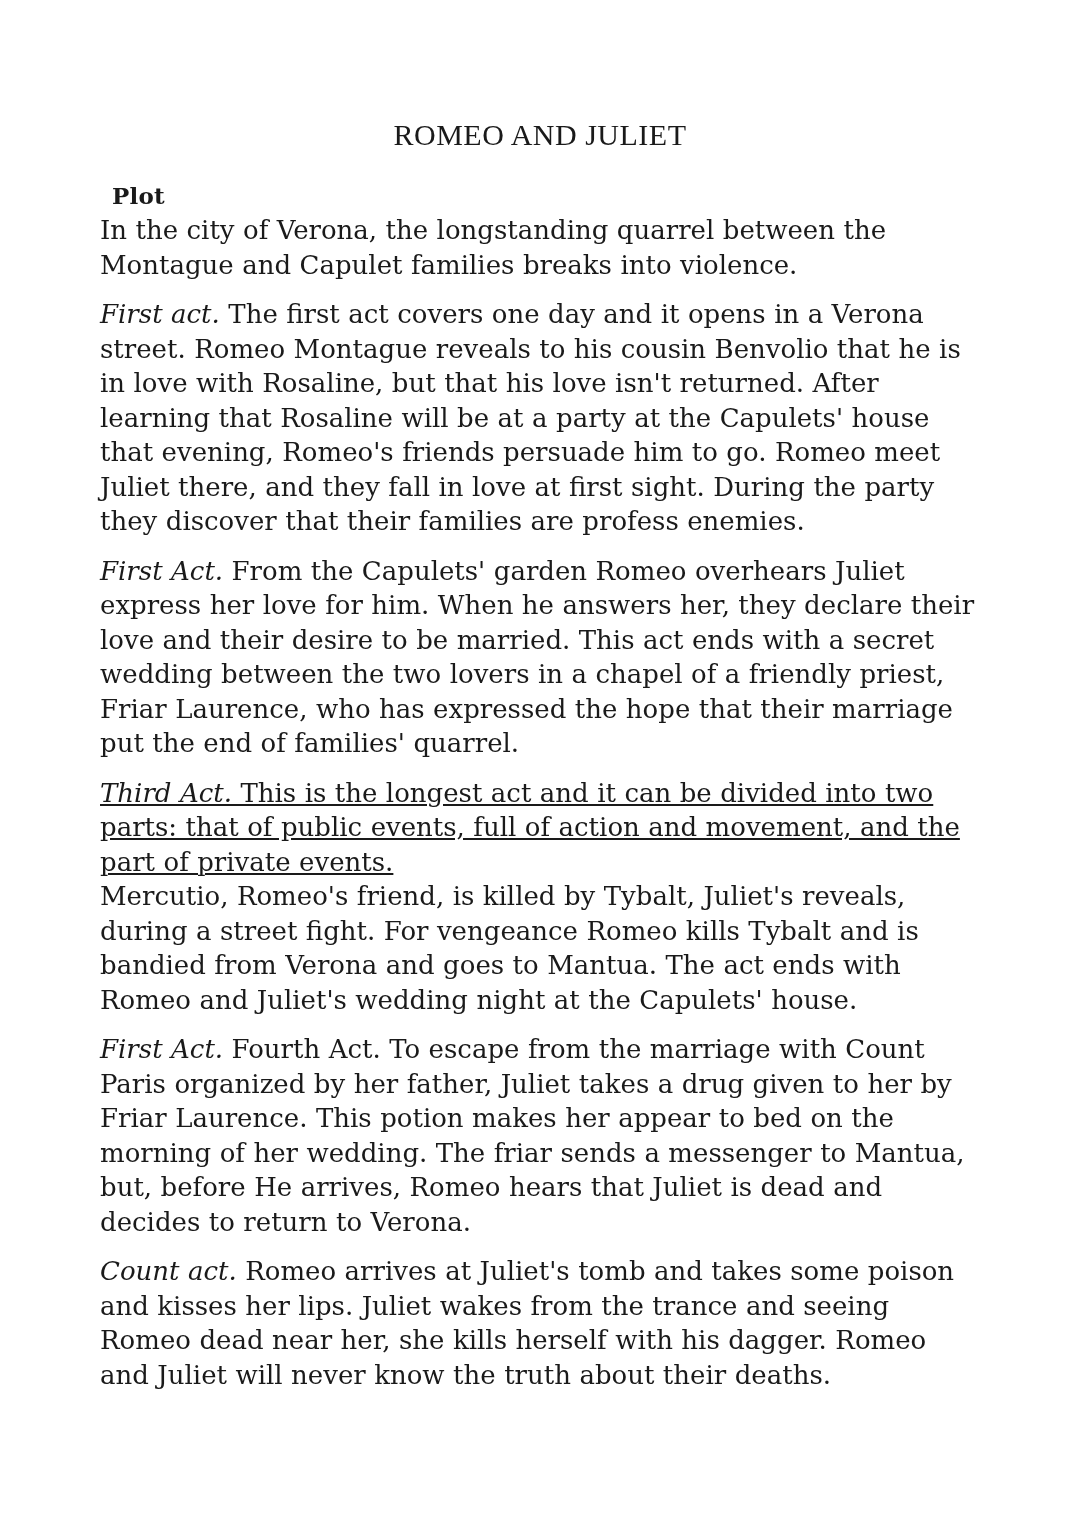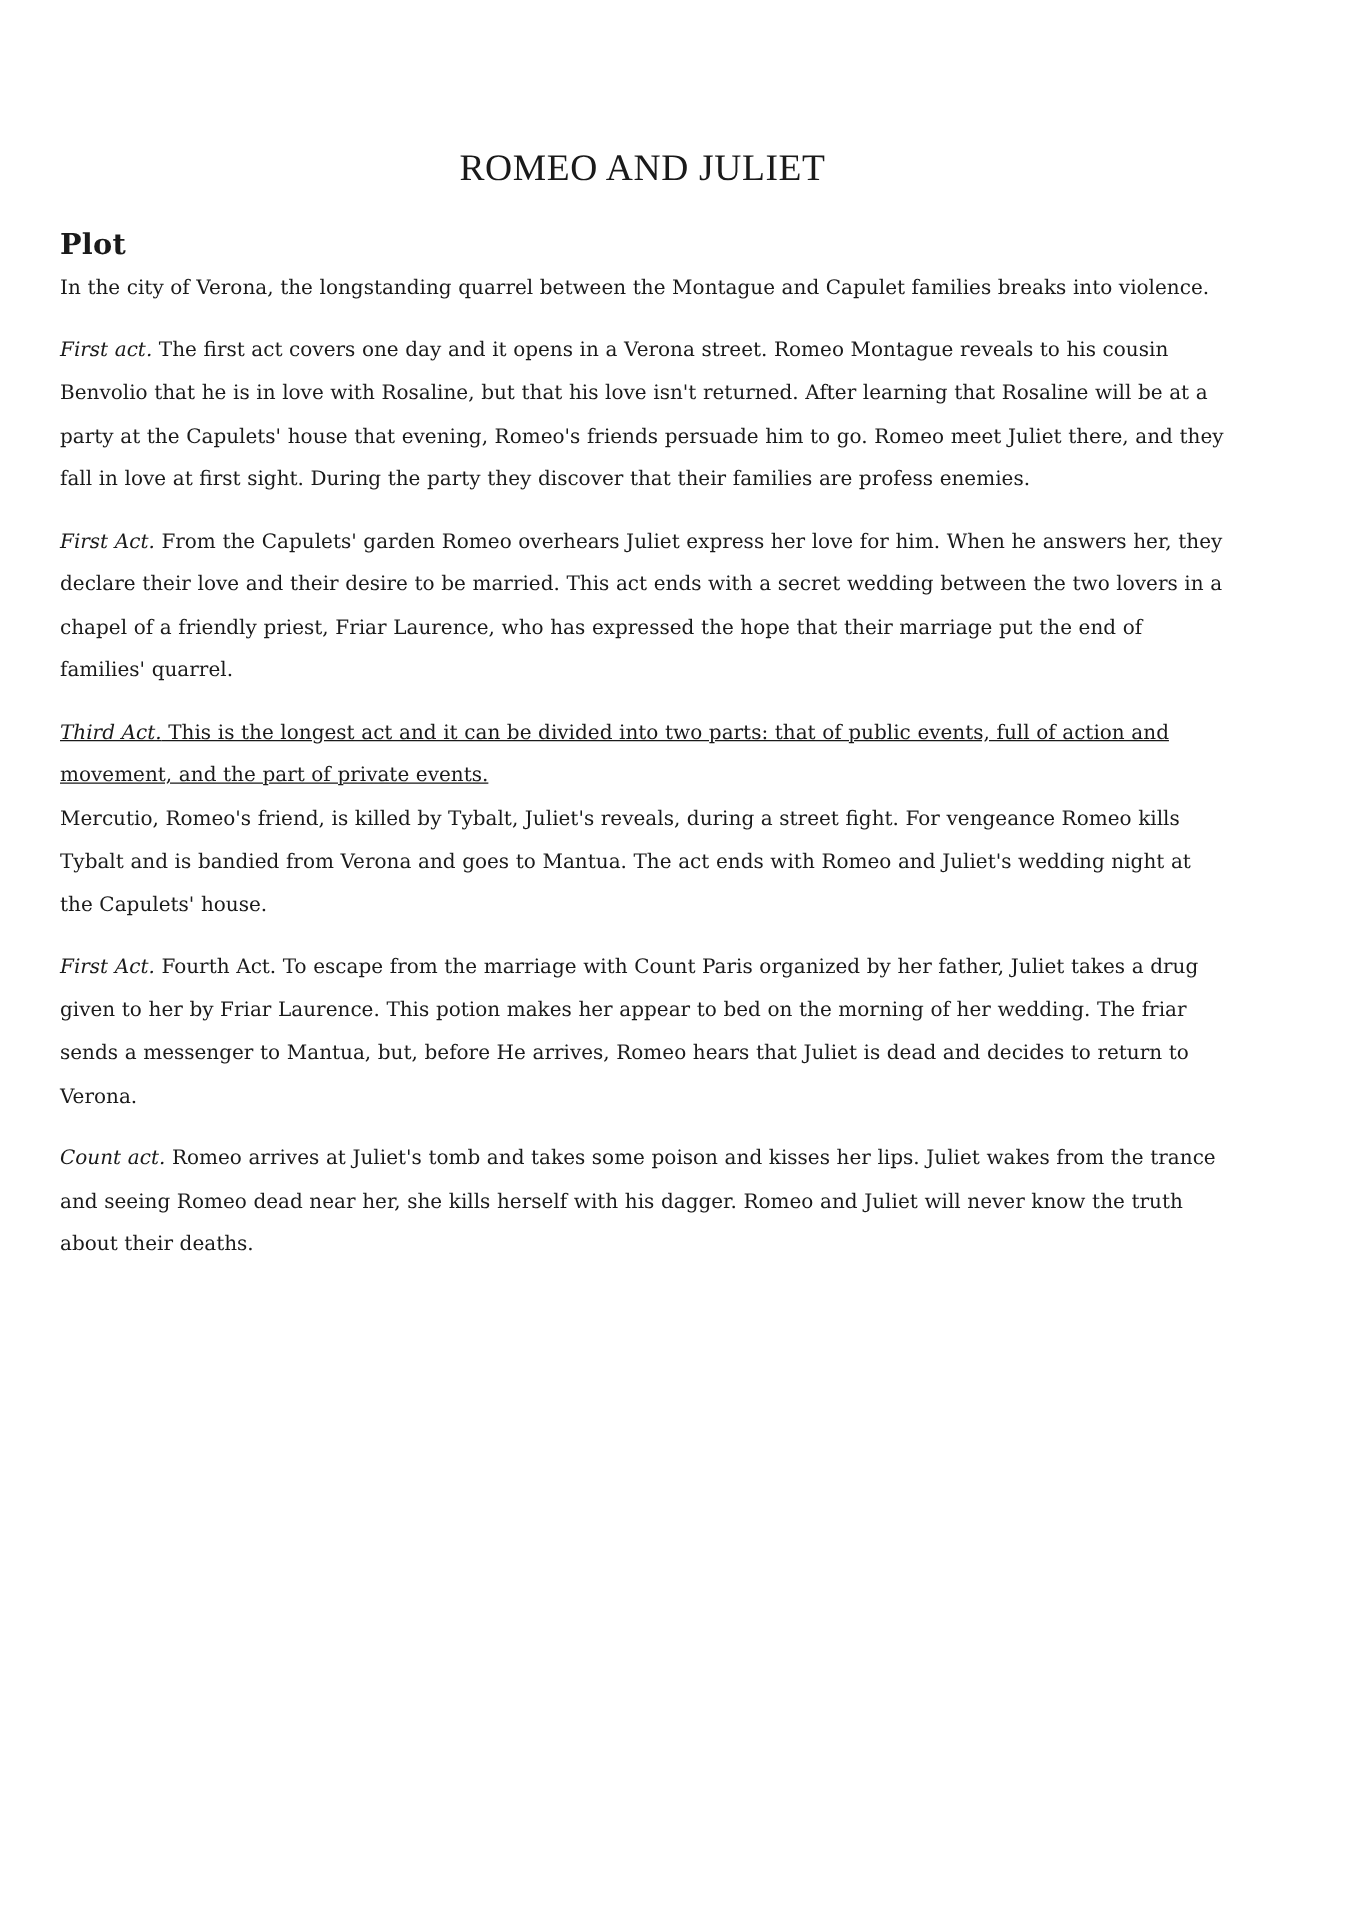--- a/index.html
+++ b/index.html
@@ -12,41 +12,41 @@
     height: 1527px;
     font-family: "Liberation Serif", serif;
     color: #1a1a1a;
     -webkit-font-smoothing: antialiased;
   }
   .page {
     position: relative;
     width: 1080px;
     height: 1527px;
     box-sizing: border-box;
-    padding: 118px 100px 40px 48px;
+    padding: 118px 100px 40px 100px;
     background: #ffffff;
   }
   .doc-title {
     text-align: center;
     font-size: 30px;
     font-weight: 400;
     letter-spacing: 0.5px;
     margin: 0 0 30px 0;
     font-family: "Liberation Serif", serif;
   }
   .section-heading {
     font-family: "DejaVu Serif", serif;
     font-weight: bold;
     font-size: 23px;
-    margin: 0 0 4px 0;
+    margin: 0 0 4px 12px;
     letter-spacing: 0.2px;
   }
   .para {
     font-family: "DejaVu Serif", serif;
-    font-size: 16px;
+    font-size: 26px;
     line-height: 34.5px;
     margin: 0 0 15px 0;
     text-align: left;
     word-spacing: 0.2px;
   }
   .para.tight {
     margin-bottom: 0;
     text-decoration: underline;
   }
   .lead-in {

